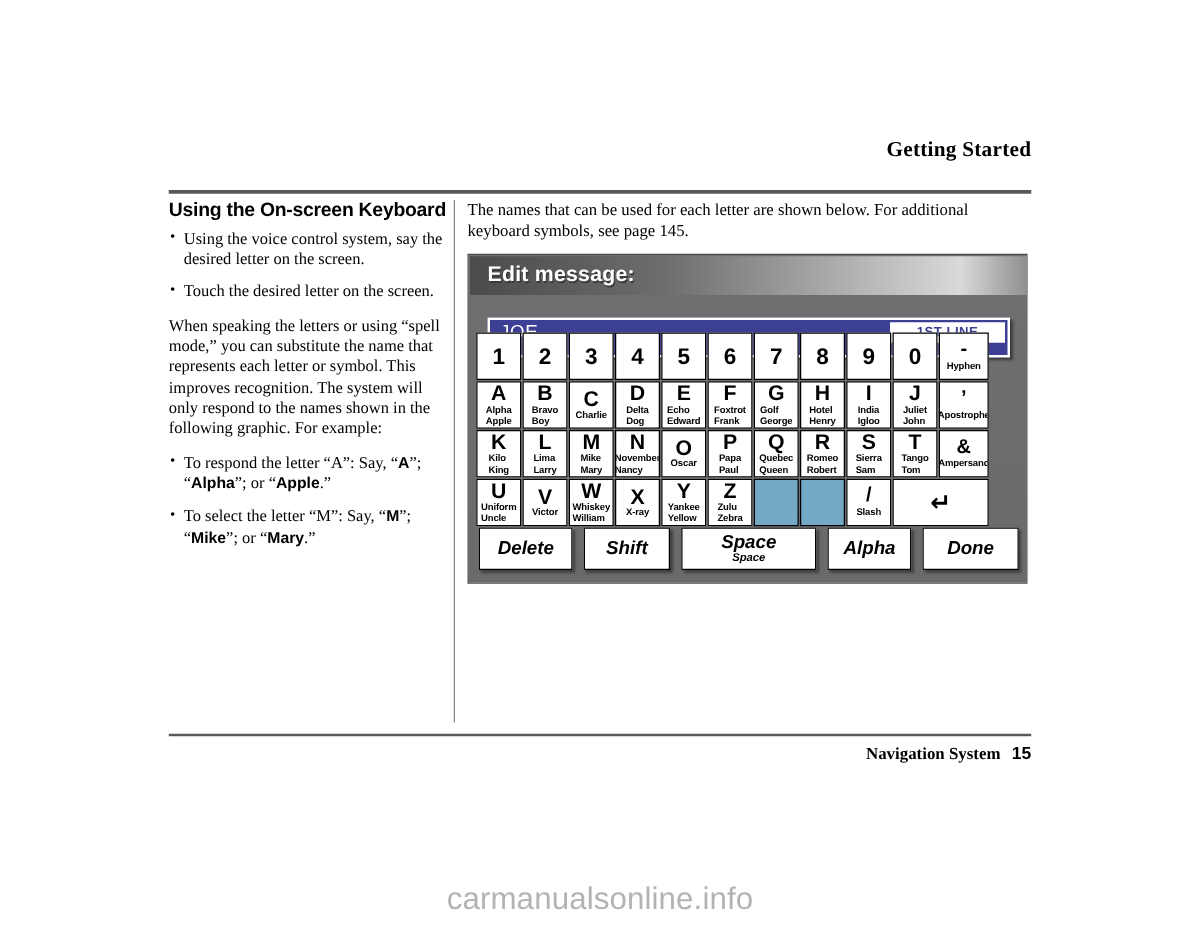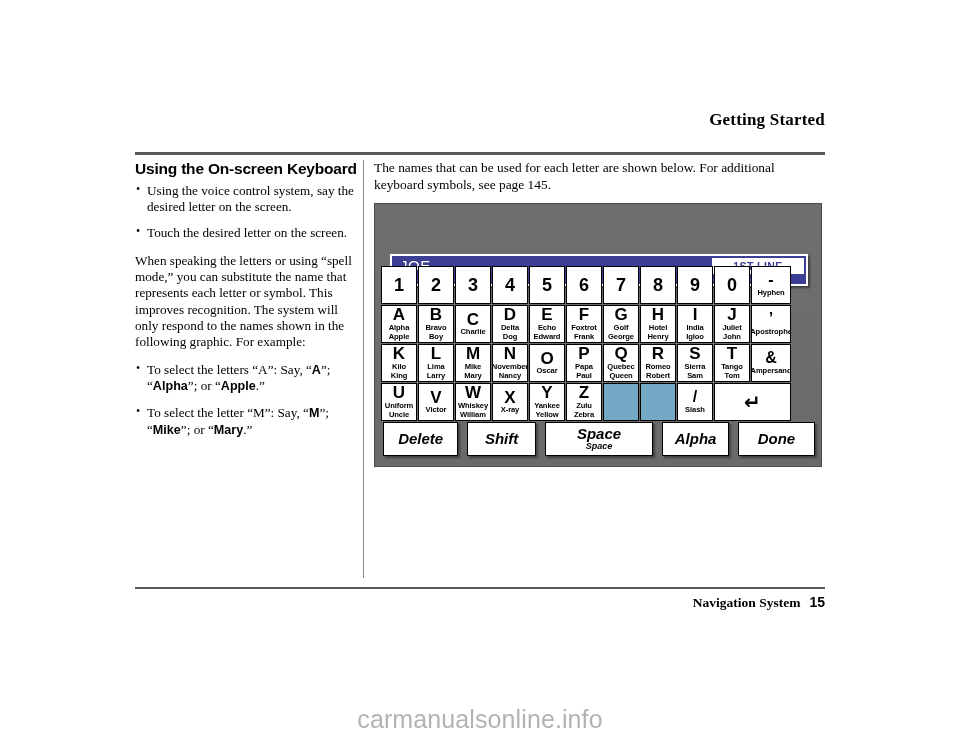--- a/index.html
+++ b/index.html
@@ -213,21 +213,20 @@
     font-size: 17px;
     color: #000;
     line-height: 1.05;
   }
   .key .sub {
     font-family: "Liberation Sans", sans-serif;
     font-weight: bold;
     font-size: 7.6px;
     color: #000;
     line-height: 1.18;
-    text-align: center;
     letter-spacing: -.1px;
   }
   .key.num .glyph { font-size: 18px; }
   .key.blank {
     background: #73a9c4;
     border: 1px solid #000;
   }
   .key.enter .glyph {
     font-size: 20px;
     font-family: "DejaVu Sans", sans-serif;
@@ -319,32 +318,35 @@
   <h2 class="sec-title">Using the On-screen Keyboard</h2>
 
   <ul class="bullets">
     <li>Using the voice control system, say the desired letter on the screen.</li>
     <li>Touch the desired letter on the screen.</li>
   </ul>
 
   <p class="body-text">When speaking the letters or using “spell mode,” you can substitute the name that represents each letter or symbol. This improves recognition. The system will only respond to the names shown in the following graphic. For example:</p>
 
   <ul class="bullets">
-    <li><span>To select the letters “A”: Say, “</span><span class="sans-b">A</span><span>”; “</span><span class="sans-b">Alpha</span><span>”; or “</span><span class="sans-b">Apple</span><span>.”</span></li>
+    <li><span>To respond the letter “A”: Say, “</span><span class="sans-b">A</span><span>”; “</span><span class="sans-b">Alpha</span><span>”; or “</span><span class="sans-b">Apple</span><span>.”</span></li>
     <li><span>To select the letter “M”: Say, “</span><span class="sans-b">M</span><span>”; “</span><span class="sans-b">Mike</span><span>”; or “</span><span class="sans-b">Mary</span><span>.”</span></li>
   </ul>
 </div>
 
 <div class="col-divider"></div>
 
 <div class="col-right">
   <p class="intro-right">The names that can be used for each letter are shown below. For additional keyboard symbols, see page 145.</p>
 </div>
 
 <div class="nav-screen">
+  <div class="title-bar">
+    <span class="t">Edit message:</span>
+  </div>
 
   <div class="input-row">
     <span class="typed">JOE_</span>
     <div class="line-badge">
       <span>1ST LINE</span>
     </div>
   </div>
 
   <div class="kb-grid" id="kb-grid">
       <div class="kb-row">

